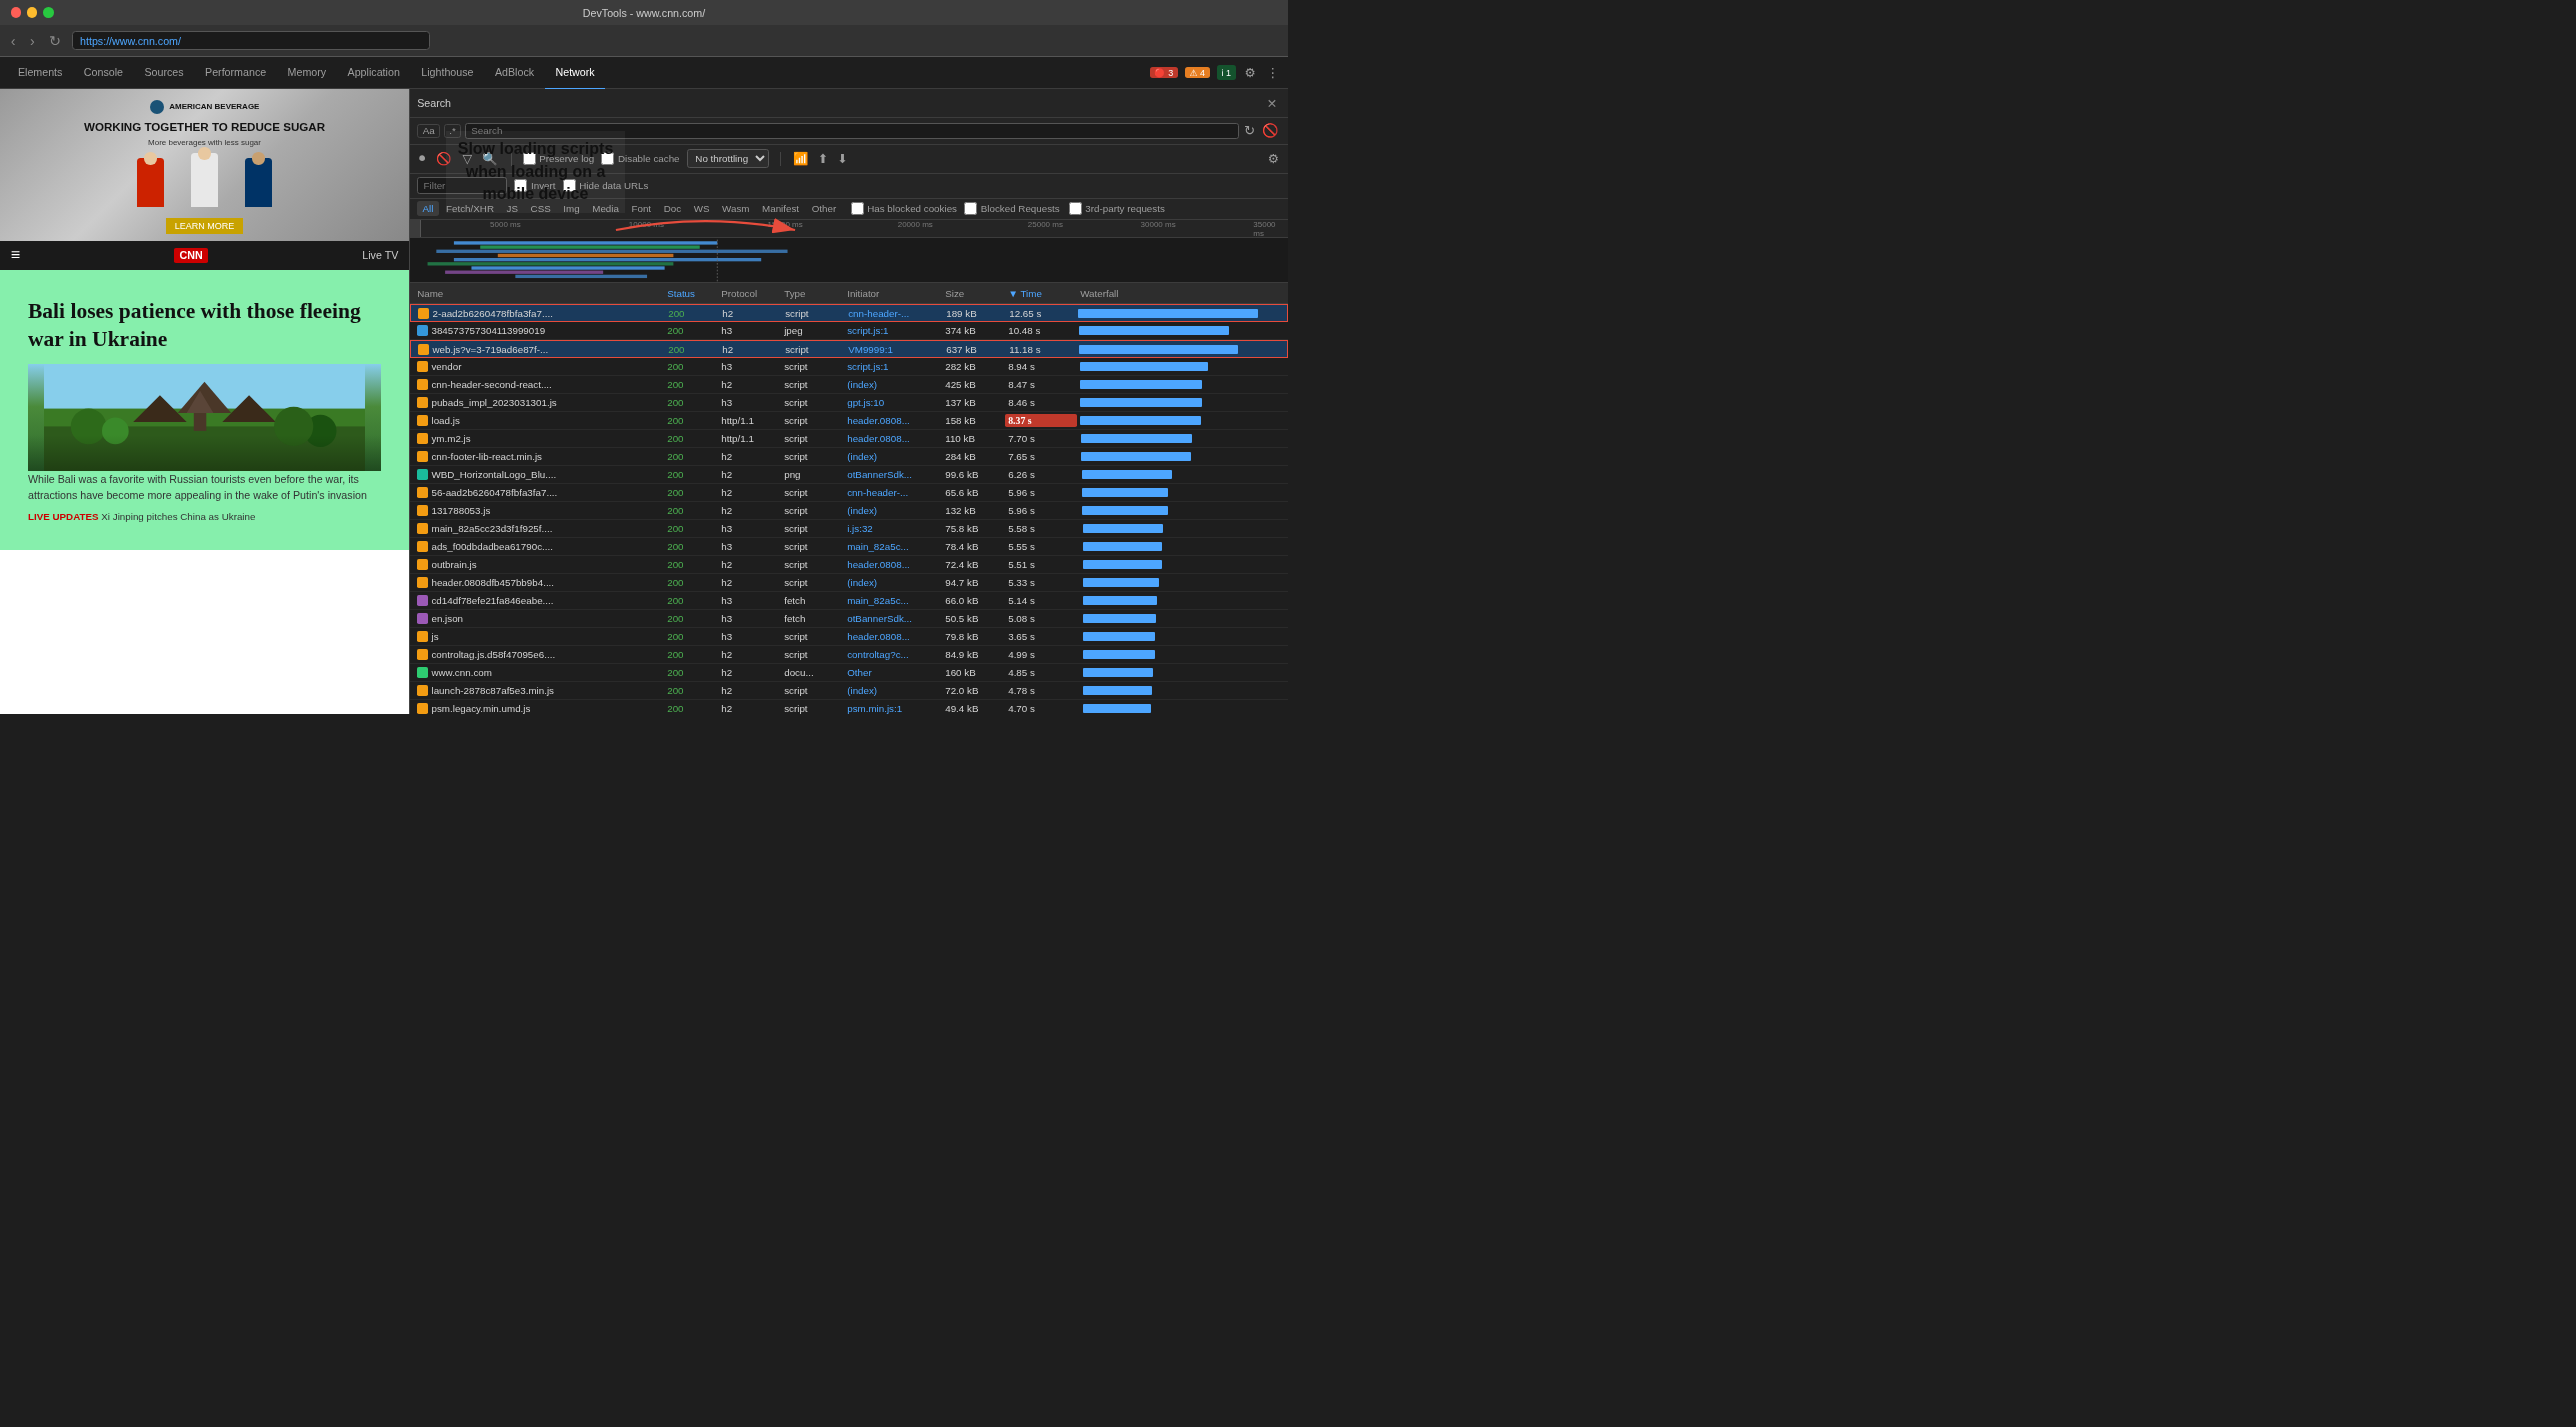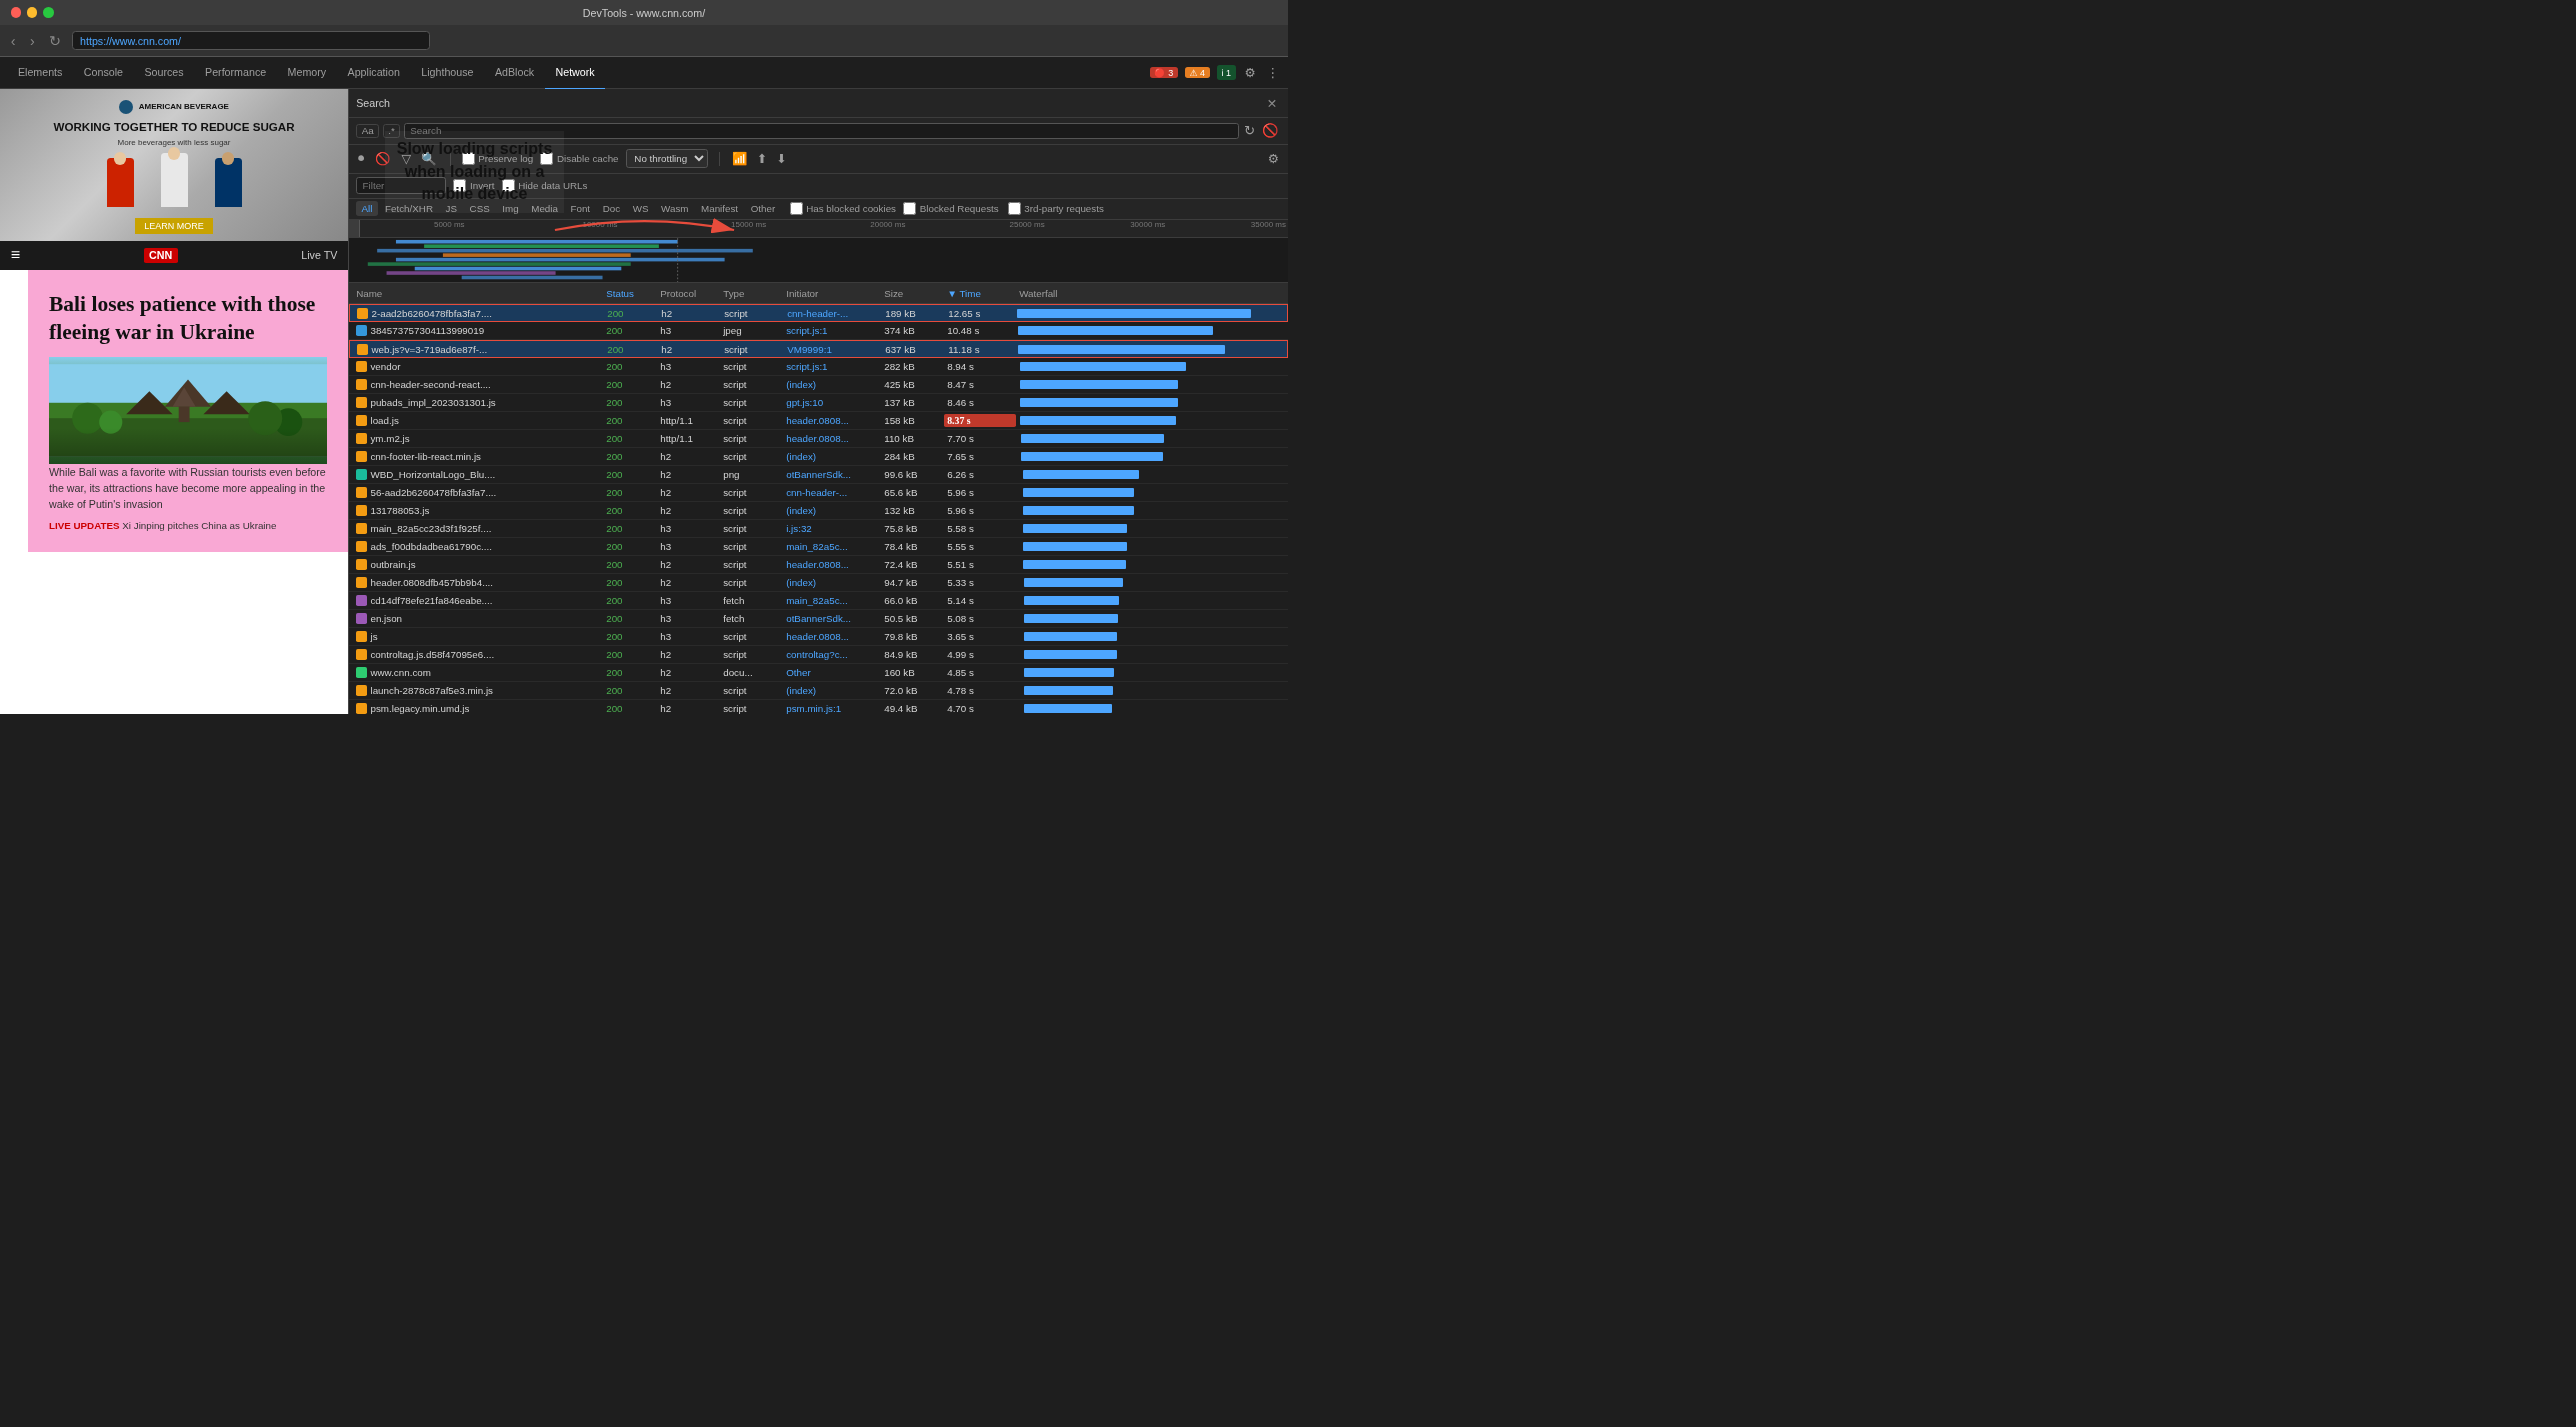--- a/index.html
+++ b/index.html
@@ -25,27 +25,27 @@
     .devtools-tab.active { color: #ffffff; border-bottom: 1.8px solid #4da6ff; }
     .devtools-tab-icons { margin-left: auto; display: flex; align-items: center; gap: 7.2px; }
     .error-badge { background: #c0392b; color: white; border-radius: 2.7px; padding: 0.9px 4.5px; font-size: 9px; }
     .warn-badge { background: #e67e22; color: white; border-radius: 2.7px; padding: 0.9px 4.5px; font-size: 9px; }
     .info-badge { background: #14532d; color: white; border-radius: 2.7px; padding: 0.9px 4.5px; font-size: 9px; }
 
     
     .main-layout { display: flex; height: calc(714px - 25px - 32px); }
 
     
-    .browser-preview { width: 349px; background: #fff; border-right: 0.9px solid #444; overflow: hidden; position: relative; flex-shrink: 0; }
+    .browser-preview { width: 410px; background: #fff; border-right: 0.9px solid #444; overflow: hidden; position: relative; flex-shrink: 0; }
     .preview-topbar { background: #1a1a1a; color: white; display: flex; align-items: center; justify-content: space-between; padding: 5.4px 10.7px; font-size: 11.6px; }
     .cnn-logo { background: #cc0000; color: white; font-weight: bold; padding: 1.8px 5.4px; font-size: 10.7px; border-radius: 1.8px; }
     .preview-nav-text { color: #ccc; font-size: 10.7px; }
     .learn-more-btn { background: #c8a200; color: white; border: none; padding: 2.7px 9px; font-size: 9px; margin-top: 4.5px; cursor: pointer; }
 
-    .headline-section { padding: 21px; background: #f9a8d4; margin-left: 28px; }
+    .headline-section { padding: 28px; background: #86efac; }
     .headline-text { font-size: 21.5px; font-weight: bold; color: #111; line-height: 1.3; margin-bottom: 10.7px; font-family: Georgia, serif; }
     .headline-img-overlay { position: absolute; bottom: 0; left: 0; right: 0; height: 36px; background: linear-gradient(to top, rgba(0,0,0,0.3), transparent); }
     .article-desc { font-size: 10.7px; color: #333; line-height: 1.5; }
     .live-updates { color: #cc0000; font-weight: bold; font-size: 9.8px; }
 
     
     .devtools-panel { flex: 1; display: flex; flex-direction: column; background: #1e1e1e; overflow: hidden; }
 
     
     .search-panel-header { background: #252525; border-bottom: 0.9px solid #3c3c3c; height: 29px; display: flex; align-items: center; padding: 0 7.2px; gap: 3.6px; }

